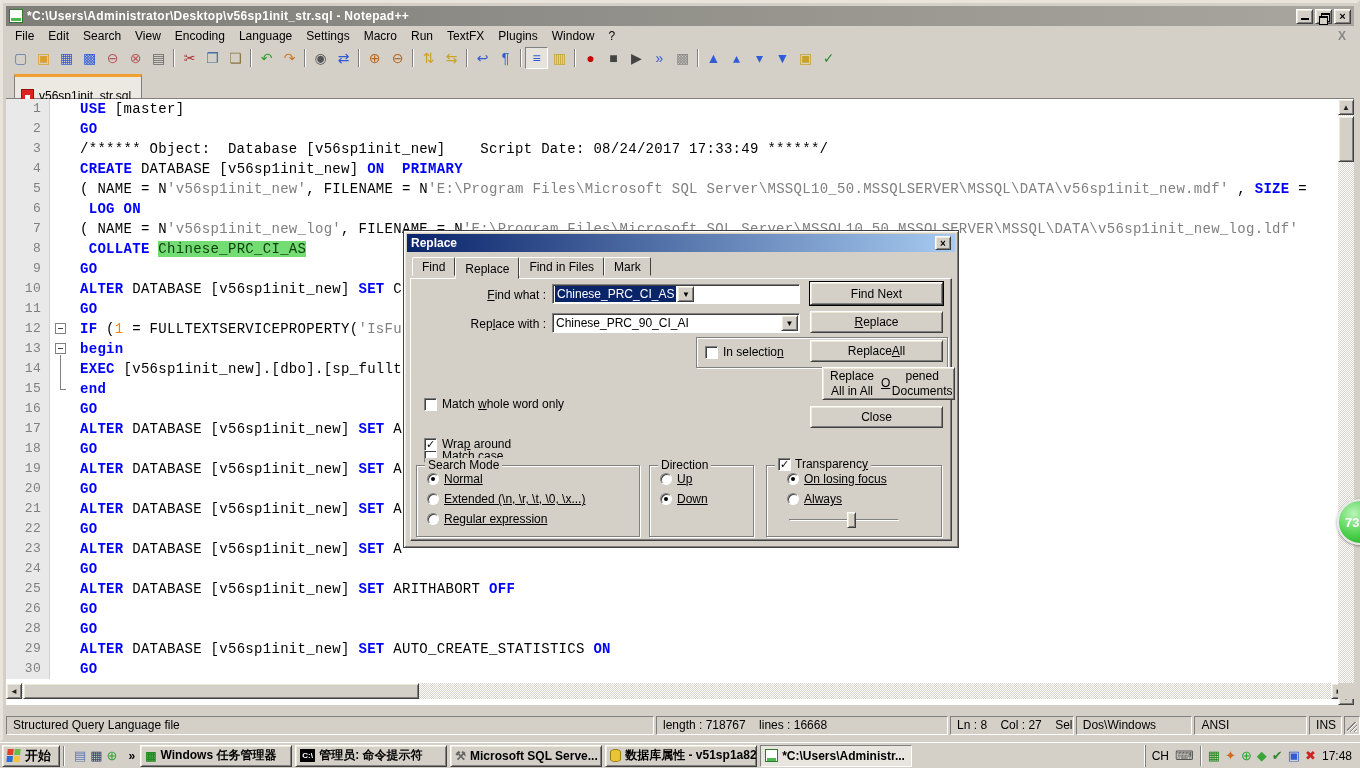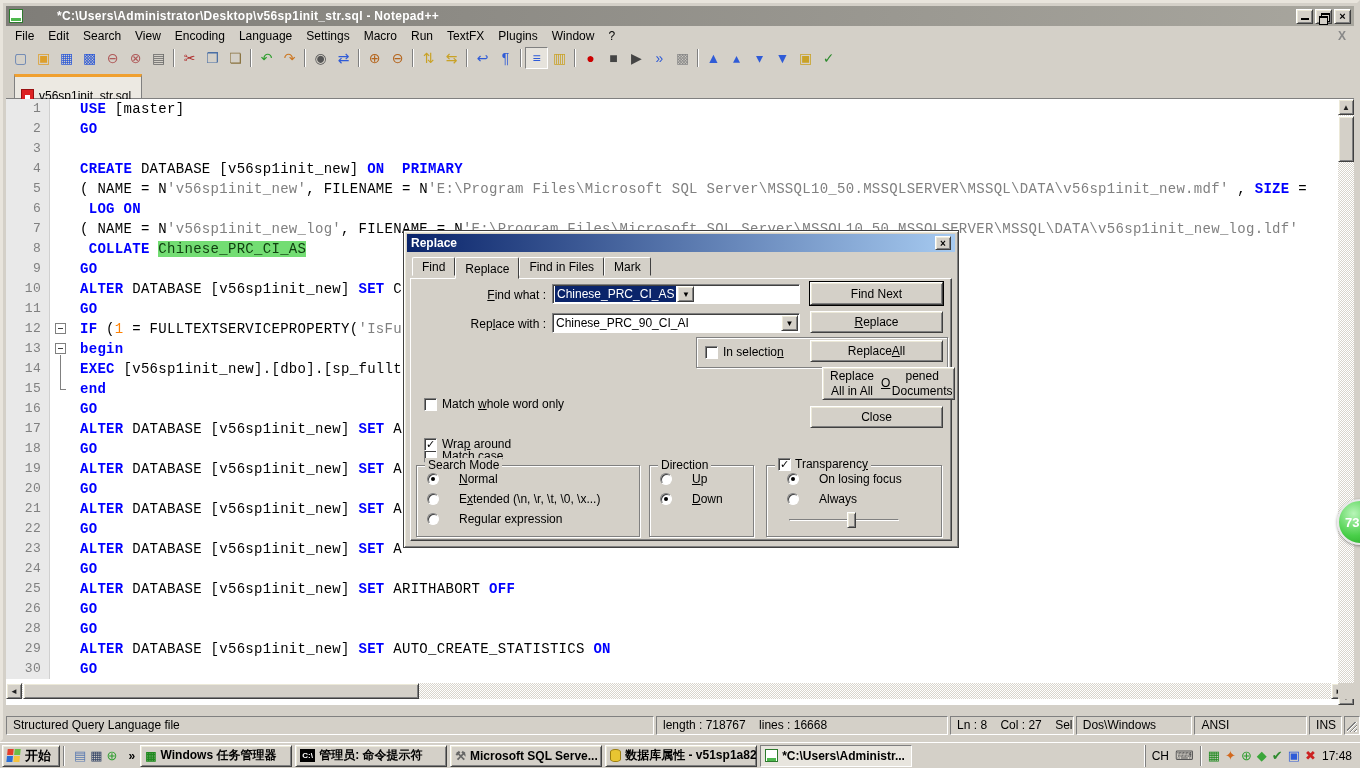--- a/index.html
+++ b/index.html
@@ -6,21 +6,21 @@
   html,body { width:1360px; height:768px; overflow:hidden; font-family:"Liberation Sans",sans-serif; }
   body { background:#3a6ea5; position:relative; font-size:12px; }
 
   
   .raised { border:1px solid; border-color:#ffffff #404040 #404040 #ffffff; box-shadow:inset 1px 1px 0 #ece9d8, inset -1px -1px 0 #808080; }
 
   
   .app { position:absolute; left:0; top:0; width:1360px; height:742px; background:#d4d0c8;
          border:3px solid #d4d0c8; border-top-color:#e8e4dc; border-left-color:#e8e4dc; }
   .titlebar { position:absolute; left:3px; top:3px; right:3px; height:20px;
-              background:linear-gradient(to right,#7f7d78,#a8a69e); display:flex; align-items:center; padding:0 3px;gap:30px; }
+              background:linear-gradient(to right,#7f7d78,#a8a69e); display:flex; align-items:center; padding:0 3px; }
   .titlebar .wicon { width:14px; height:14px; background:#ffffff; border:1px solid #2d7a2d; position:relative; margin-right:4px; }
   .titlebar .wicon::after { content:""; position:absolute; left:1px; top:8px; width:10px; height:3px; background:#4db84d; }
   .titlebar .ttext { color:#ffffff; font-weight:bold; font-size:12px; letter-spacing:.3px; white-space:nowrap; overflow:hidden; flex:1; }
   .tbtns { display:flex; gap:2px; }
   .tbtn2 { width:17px; height:15px; background:#d4d0c8; position:relative; display:flex; align-items:center; justify-content:center; font-size:11px; font-weight:bold; color:#000; }
   .glyph-min::after { content:""; width:8px; height:2px; background:#000; position:absolute; bottom:3px; left:4px; }
   .glyph-restore::before { content:""; position:absolute; left:5px; top:3px; width:7px; height:6px; border:1px solid #000; border-top-width:2px; background:#d4d0c8; }
   .glyph-restore::after { content:""; position:absolute; left:3px; top:6px; width:7px; height:6px; border:1px solid #000; border-top-width:2px; background:#d4d0c8; }
 
   
@@ -90,21 +90,21 @@
   .combo { position:absolute; height:20px; background:#fff; border:1px solid; border-color:#808080 #fff #fff #808080; box-shadow:inset 1px 1px 0 #404040; display:flex; }
   .combo .cval { flex:1; padding:2px 3px; white-space:nowrap; overflow:hidden; }
   .combo .cval.sel { background:var(--selbg); color:#fff; align-self:center; flex:none; margin-left:2px; padding:1px 2px; }
   .cdrop { width:17px; background:#d4d0c8; margin:1px; display:flex; align-items:center; justify-content:center; font-size:8px; color:#000; }
   .dbtn { position:absolute; background:#d4d0c8; display:flex; align-items:center; justify-content:center; text-align:center; font-size:12px; }
   .dbtn.default { outline:1px solid #000; }
   .cbrow { position:absolute; display:flex; align-items:center; gap:5px; }
   .cbox { width:13px; height:13px; background:#fff; border:1px solid; border-color:#808080 #fff #fff #808080; box-shadow:inset 1px 1px 0 #404040; font-size:11px; line-height:11px; text-align:center; color:#000; flex:none; }
   .group { position:absolute; border:1px solid #808080; box-shadow:inset 1px 1px 0 #fff, 1px 1px 0 #fff; }
   .gtitle { position:absolute; top:-8px; left:8px; background:#d4d0c8; padding:0 3px; }
-  .ropt { display:flex; align-items:center; gap:20px; margin:6px 0 0 10px; height:14px; }
+  .ropt { display:flex; align-items:center; gap:5px; margin:6px 0 0 10px; height:14px;text-decoration:underline; }
   .radio { width:12px; height:12px; border-radius:50%; background:#fff; border:1px solid; border-color:#808080 #fff #fff #808080; box-shadow:inset 1px 1px 0 #404040; position:relative; flex:none; }
   .radio.on::after { content:""; position:absolute; left:3px; top:3px; width:4px; height:4px; border-radius:50%; background:#000; }
   .slider { position:relative; width:110px; height:16px; margin:6px 0 0 22px; }
   .slider .track { position:absolute; left:0; right:0; top:7px; height:2px; border:1px solid; border-color:#808080 #fff #fff #808080; }
   .slider .knob { position:absolute; left:58px; top:0; width:9px; height:16px; background:#d4d0c8; }
   u { text-decoration:underline; }
 
   
   .taskbar { position:absolute; left:0; bottom:0; width:1360px; height:26px; background:#d4d0c8; border-top:1px solid #fff; display:flex; align-items:center; padding:0 2px; gap:3px; }
   .startbtn { height:22px; display:flex; align-items:center; gap:4px; padding:0 8px 0 4px; font-weight:bold; font-size:13px; background:#d4d0c8; }
@@ -211,21 +211,21 @@
   <div class="tabbar">
     <div class="doctab">
       <span class="floppy"></span>
       <span>v56sp1init_str.sql</span>
     </div>
   </div>
 
   <div class="editor" id="editor">
       <div class="crow"><span class="lnum">1</span><span class="fold"></span><span class="ctext"><span class="tk">USE</span><span class="td"> [master]</span></span></div>
       <div class="crow"><span class="lnum">2</span><span class="fold"></span><span class="ctext"><span class="tk">GO</span></span></div>
-      <div class="crow"><span class="lnum">3</span><span class="fold"></span></div>
+      <div class="crow"><span class="lnum">3</span><span class="fold"></span><span class="ctext"><span class="td">/****** Object:  Database [v56sp1init_new]    Script Date: 08/24/2017 17:33:49 ******/</span></span></div>
       <div class="crow"><span class="lnum">4</span><span class="fold"></span><span class="ctext"><span class="tk">CREATE</span><span class="td"> DATABASE [v56sp1init_new] </span><span class="tk">ON</span><span class="td">  </span><span class="tk">PRIMARY</span></span></div>
       <div class="crow"><span class="lnum">5</span><span class="fold"></span><span class="ctext"><span class="td">( NAME = N</span><span class="ts">'v56sp1init_new'</span><span class="td">, FILENAME = N</span><span class="ts">'E:\Program Files\Microsoft SQL Server\MSSQL10_50.MSSQLSERVER\MSSQL\DATA\v56sp1init_new.mdf'</span><span class="td"> , </span><span class="tk">SIZE</span><span class="td"> =</span></span></div>
       <div class="crow"><span class="lnum">6</span><span class="fold"></span><span class="ctext"><span class="td"> </span><span class="tk">LOG</span><span class="td"> </span><span class="tk">ON</span></span></div>
       <div class="crow"><span class="lnum">7</span><span class="fold"></span><span class="ctext"><span class="td">( NAME = N</span><span class="ts">'v56sp1init_new_log'</span><span class="td">, FILENAME = N</span><span class="ts">'E:\Program Files\Microsoft SQL Server\MSSQL10_50.MSSQLSERVER\MSSQL\DATA\v56sp1init_new_log.ldf'</span></span></div>
       <div class="crow"><span class="lnum">8</span><span class="fold"></span><span class="ctext"><span class="td"> </span><span class="tk">COLLATE</span><span class="td"> </span><span class="thl">Chinese_PRC_CI_AS</span></span></div>
       <div class="crow"><span class="lnum">9</span><span class="fold"></span><span class="ctext"><span class="tk">GO</span></span></div>
       <div class="crow"><span class="lnum">10</span><span class="fold"></span><span class="ctext"><span class="tk">ALTER</span><span class="td"> DATABASE [v56sp1init_new] </span><span class="tk">SET</span><span class="td"> C</span></span></div>
       <div class="crow"><span class="lnum">11</span><span class="fold"></span><span class="ctext"><span class="tk">GO</span></span></div>
       <div class="crow"><span class="lnum">12</span><span class="fold"><span class="fbox"></span></span><span class="ctext"><span class="tk">IF</span><span class="td"> (</span><span class="tn">1</span><span class="td"> = FULLTEXTSERVICEPROPERTY(</span><span class="ts">'IsFu</span></span></div>
       <div class="crow"><span class="lnum">13</span><span class="fold"><span class="fbox"></span><span class="fline-below"></span></span><span class="ctext"><span class="tk">begin</span></span></div>

